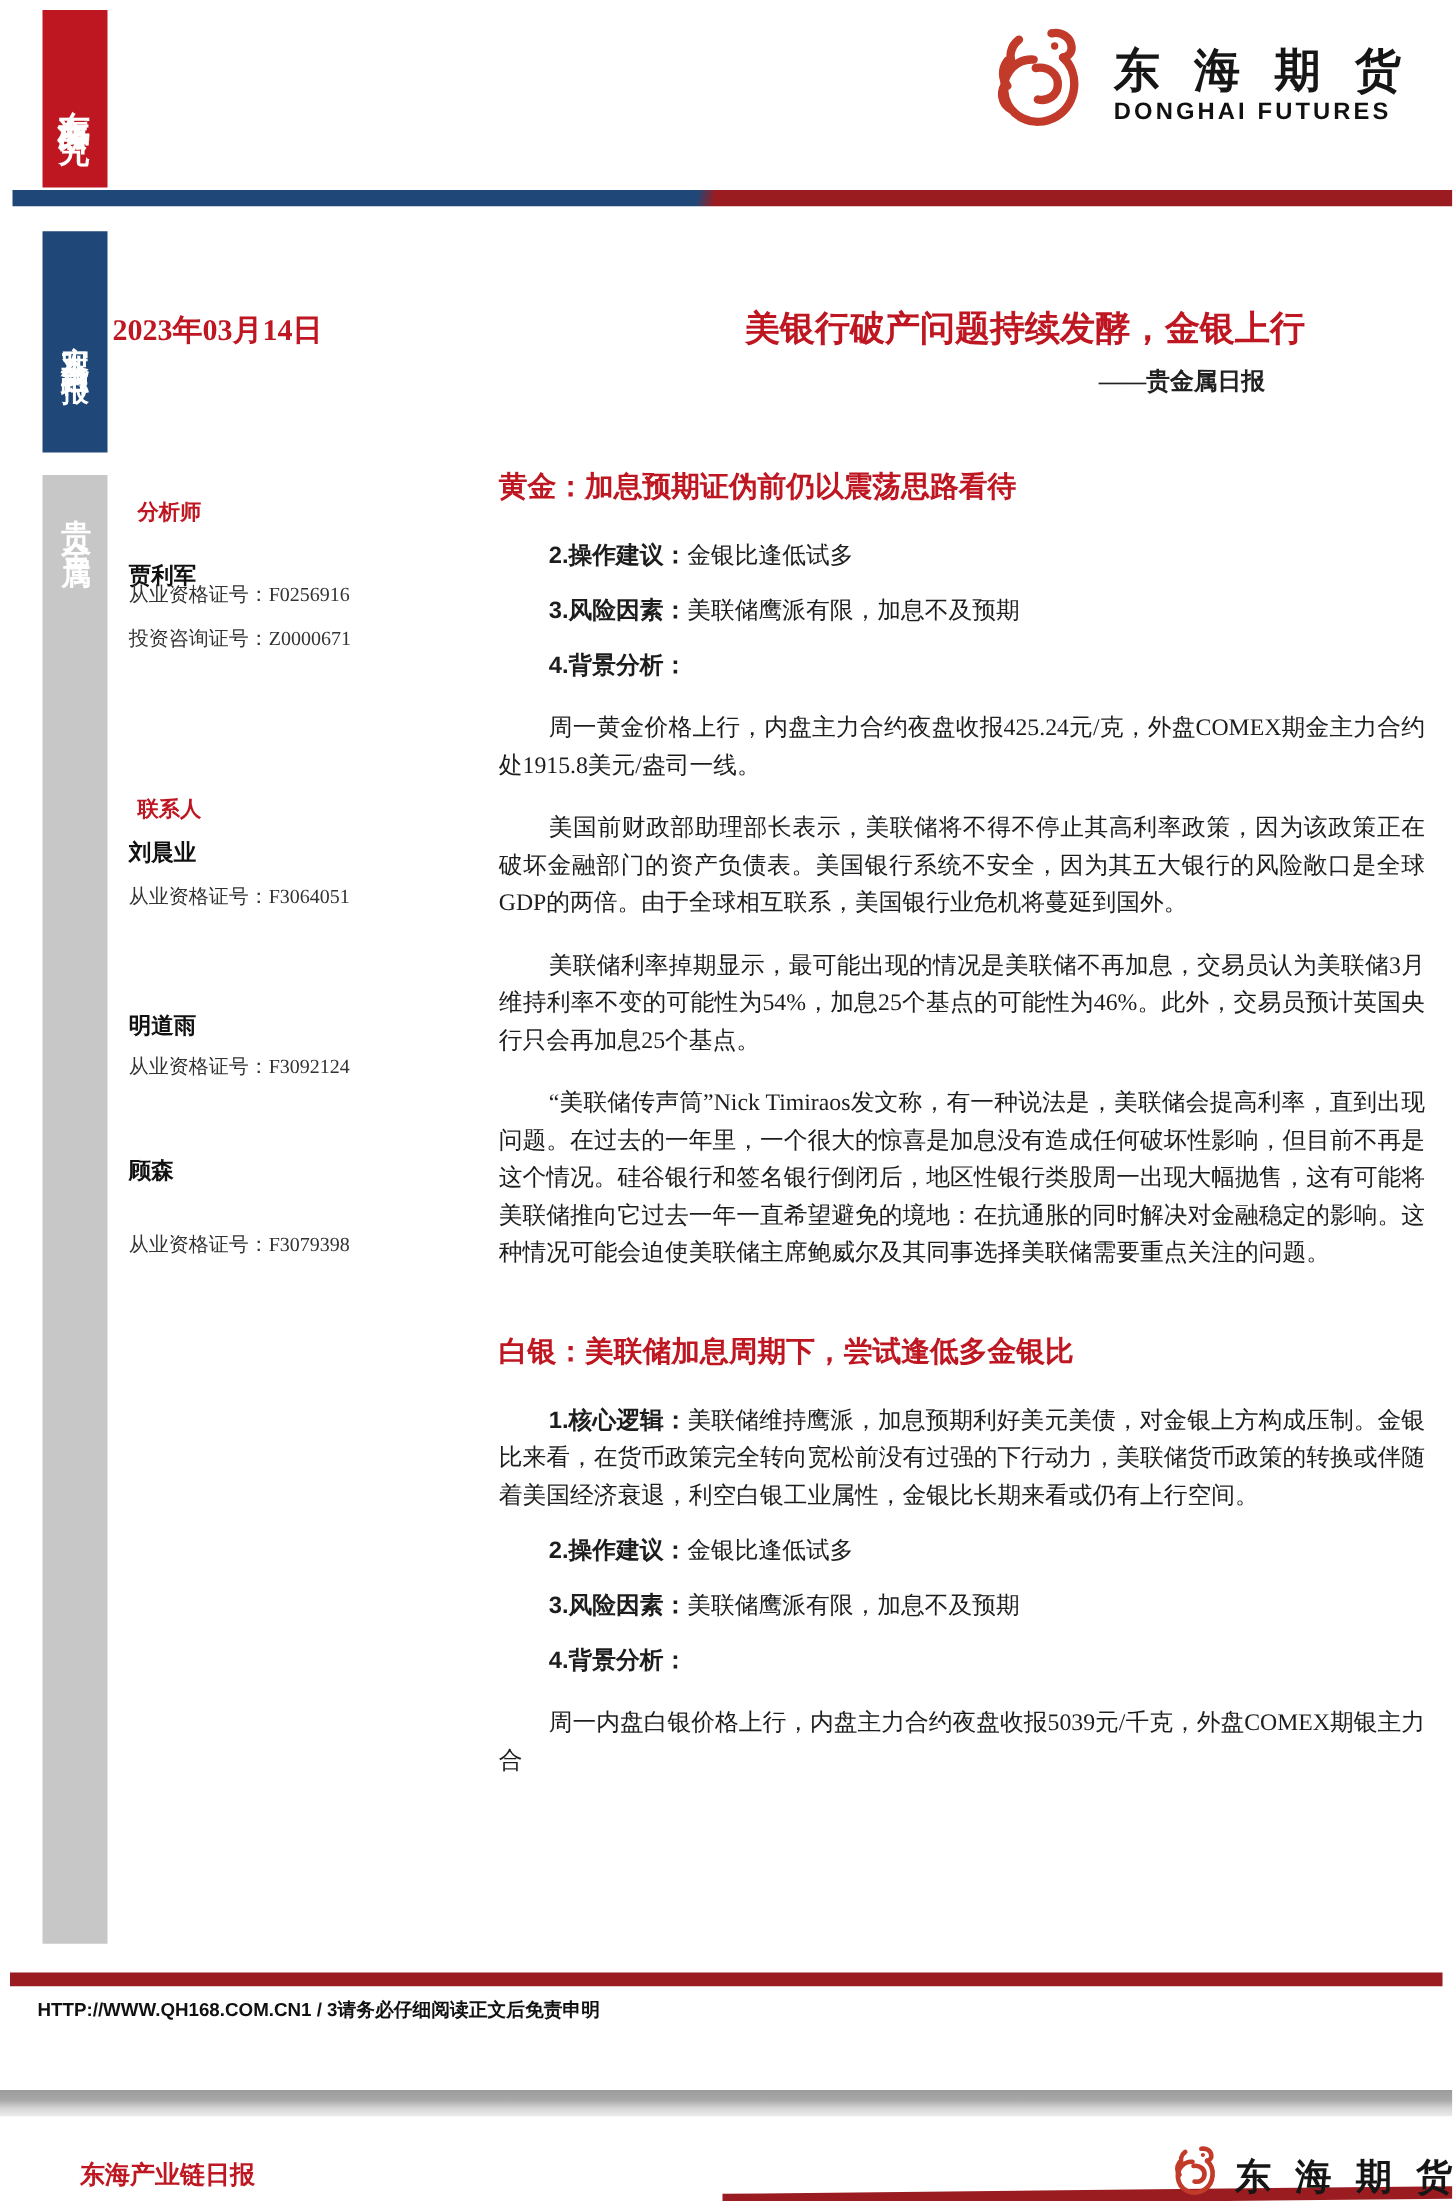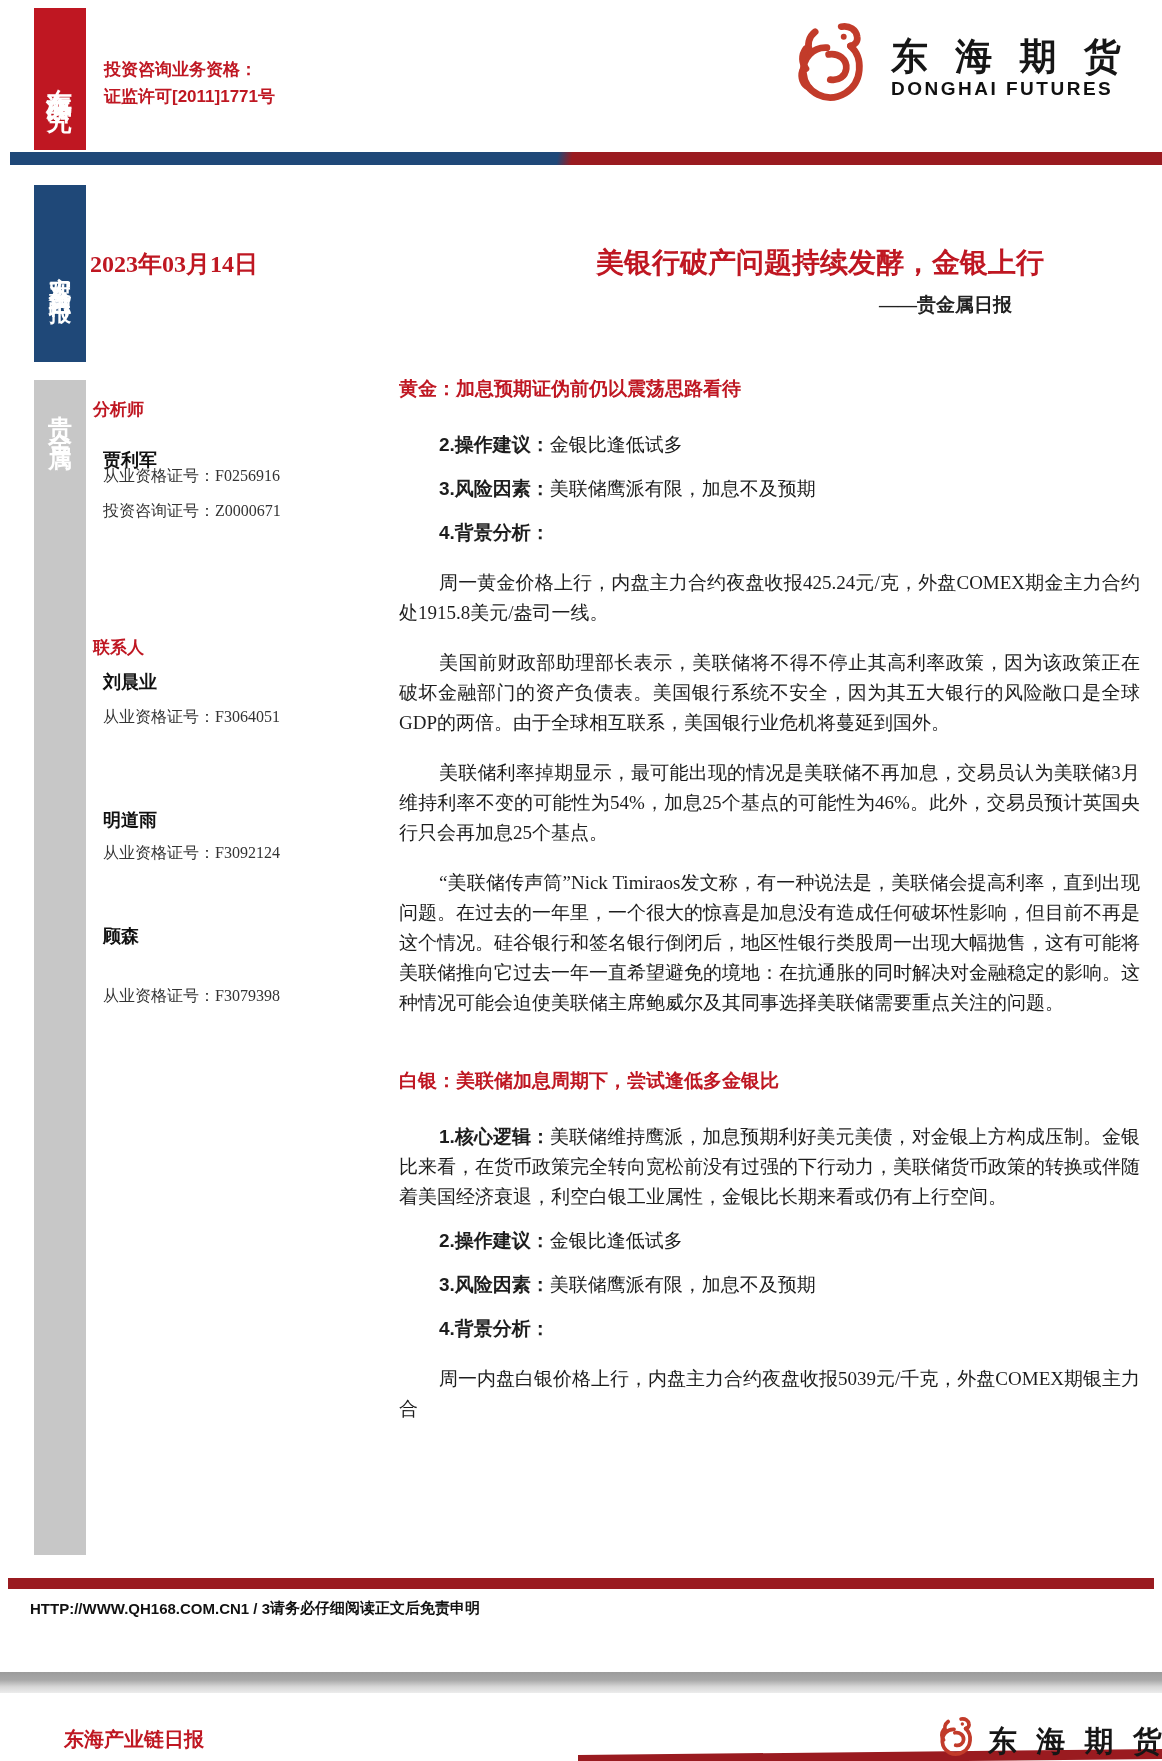--- a/index.html
+++ b/index.html
@@ -52,30 +52,30 @@
     display:flex;align-items:flex-start;justify-content:center;padding-top:16px;box-sizing:border-box;}
   .subcat-box .vtext{font-size:24px;letter-spacing:16px;}
 
   
   .date{left:90px;top:248px;font-size:24px;font-weight:bold;color:var(--red);}
   .title{left:480px;top:244px;width:680px;text-align:center;font-size:28px;font-weight:bold;
     color:var(--red);font-family:"Liberation Sans","DejaVu Sans",sans-serif;white-space:nowrap;}
   .subtitle{left:700px;top:292px;width:312px;text-align:right;font-size:19px;font-weight:bold;color:#222;}
 
   
-  .a-label{left:93px;color:var(--red);font-weight:bold;font-size:17px;
+  .a-label{left:110px;color:var(--red);font-weight:bold;font-size:17px;
     font-family:"Liberation Sans","DejaVu Sans",sans-serif;text-align:right;}
   .a-name{left:103px;color:#111;font-weight:bold;font-size:18px;
     font-family:"Liberation Sans","DejaVu Sans",sans-serif;}
   .a-line{left:103px;color:#333;font-size:16px;white-space:nowrap;}
 
   
   .main{left:399px;top:374px;width:741px;font-size:19px;line-height:30px;text-align:justify;}
   .sec-head{
-    font-size:19px;line-height:30px;margin:0 0 26px 0;color:var(--red);font-weight:bold;
+    font-size:23px;line-height:30px;margin:0 0 26px 0;color:var(--red);font-weight:bold;
     font-family:"Liberation Sans","DejaVu Sans",sans-serif;text-align:left;
   }
   .sec-head.silver{margin-top:48px;}
   .si{margin:14px 0;text-indent:40px;}
   .si .lb{font-weight:bold;font-family:"Liberation Sans","DejaVu Sans",sans-serif;}
   .bp{margin:20px 0;text-indent:40px;}
 
   
   .footer-bar{left:8px;top:1578px;width:1146px;height:11px;background:var(--bar-red);}
   .footer-row{
@@ -93,24 +93,20 @@
   .p2-logo{left:938px;top:1714px;display:flex;align-items:center;gap:8px;z-index:2;}
   .p2-logo .logo-cn{font-size:29px;letter-spacing:6px;line-height:32px;}
 </style>
 </head>
 <body>
 
 <div class="page">
 
   <div class="abs research-box">
     <span class="vtext">东海研究</span>
-  </div>
-  <div class="abs qualification">
-    <div>投资咨询业务资格：</div>
-    <div>证监许可[2011]1771号</div>
   </div>
 
   <div class="abs logo">
     <span>
       <svg width="84" height="102" viewBox="0 0 100 120">
         <g fill="none" stroke="#c23b2a" stroke-width="8" stroke-linecap="round">
           <path d="M55 12 c10 -2 18 4 19 12 c1 6 -3 10 -8 11"></path>
           <path d="M66 35 c16 14 14 44 -6 56 c-22 13 -48 0 -50 -24 c-1.5 -18 12 -31 28 -30"></path>
           <path d="M40 45 c12 -2 22 6 21 17 c-1 9 -9 15 -19 13"></path>
           <path d="M24 18 c-8 6 -10 16 -6 24"></path>

